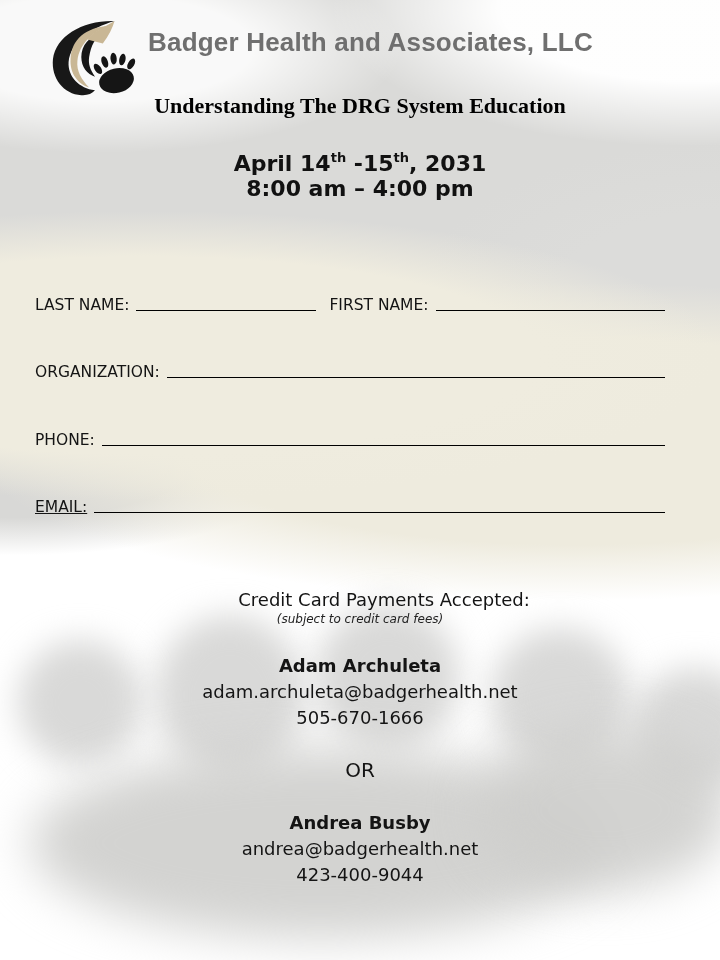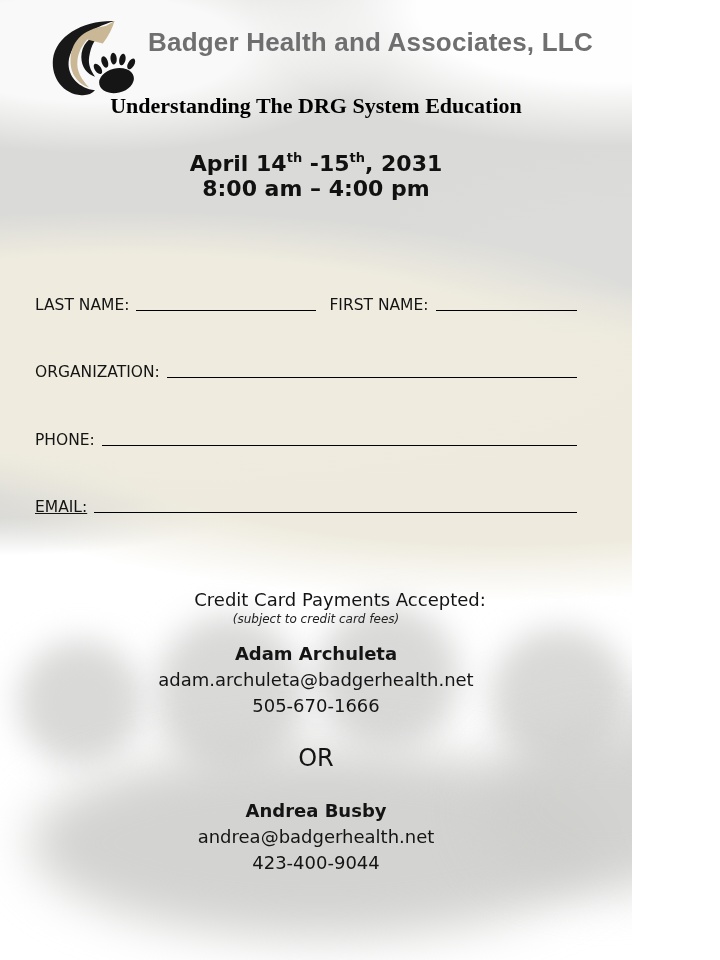--- a/index.html
+++ b/index.html
@@ -1,17 +1,17 @@
 <!DOCTYPE html>
 <html><head>
 <meta charset="utf-8">
 <style>
   html,body{margin:0;padding:0;background:#fff;}
   .page{
-    position:relative;width:632px;height:960px;overflow:hidden;background:#fde047;
+    position:relative;width:720px;height:960px;overflow:hidden;background:#fde047;
     font-family:"DejaVu Sans",sans-serif;color:#1a1a1a;
   }
   
   .bg-swirl{
     position:absolute;inset:0;
     background:
       radial-gradient(ellipse 500px 190px at 96% 1%, rgba(255,255,255,.97) 0 38%, rgba(255,255,255,0) 72%),
       radial-gradient(ellipse 430px 150px at 14% 5%, rgba(255,255,255,.85) 0 35%, rgba(255,255,255,0) 70%),
       radial-gradient(ellipse 760px 190px at 20% 37%, #efecdf 0 52%, rgba(239,236,223,0) 76%),
       radial-gradient(ellipse 820px 215px at 80% 46%, #eeebde 0 48%, rgba(238,235,222,0) 74%),
@@ -56,23 +56,23 @@
   .form-row.r3{top:431px;} .form-row.r4{top:498px;text-decoration:underline;}
   .flabel{white-space:nowrap;}
   .blank{border-bottom:1.6px solid #000;height:14px;margin-left:7px;}
   .blank.sm{width:180px;}
   .blank.grow{flex:1;}
   .flabel.gap{margin-left:13px;}
   
   .payment{position:absolute;left:0;right:0;top:588px;text-align:center;color:#141414;}
   .pay-heading{font-size:18px;line-height:23px;padding-left:48px;}
   .pay-note{font-size:12px;line-height:17px;font-style:italic;color:#222;}
-  .contact{margin-top:13px;font-size:18px;line-height:26px;}
+  .contact{margin-top:25px;font-size:18px;line-height:26px;}
   .c-name{font-weight:bold;}
-  .or{font-size:24px;line-height:26px;margin:26px 0 27px;}
+  .or{font-size:20px;line-height:26px;margin:26px 0 27px;}
 </style>
 </head>
 <body>
 
 <div class="page">
 
   <div class="bg-swirl"></div>
   <div class="blob toe t1"></div>
   <div class="blob toe t2"></div>
   <div class="blob toe t3"></div>

